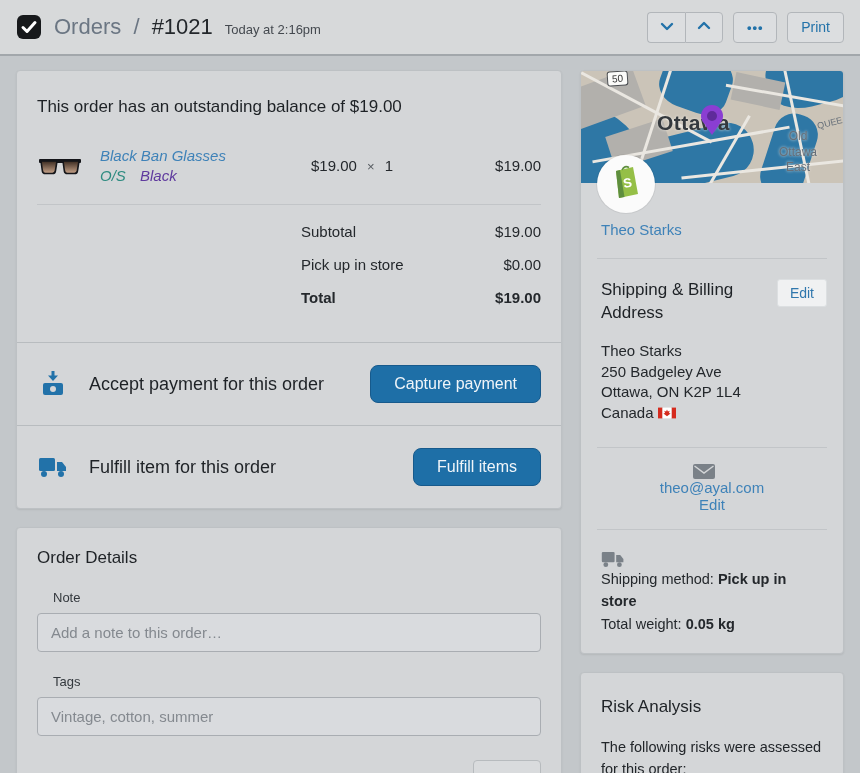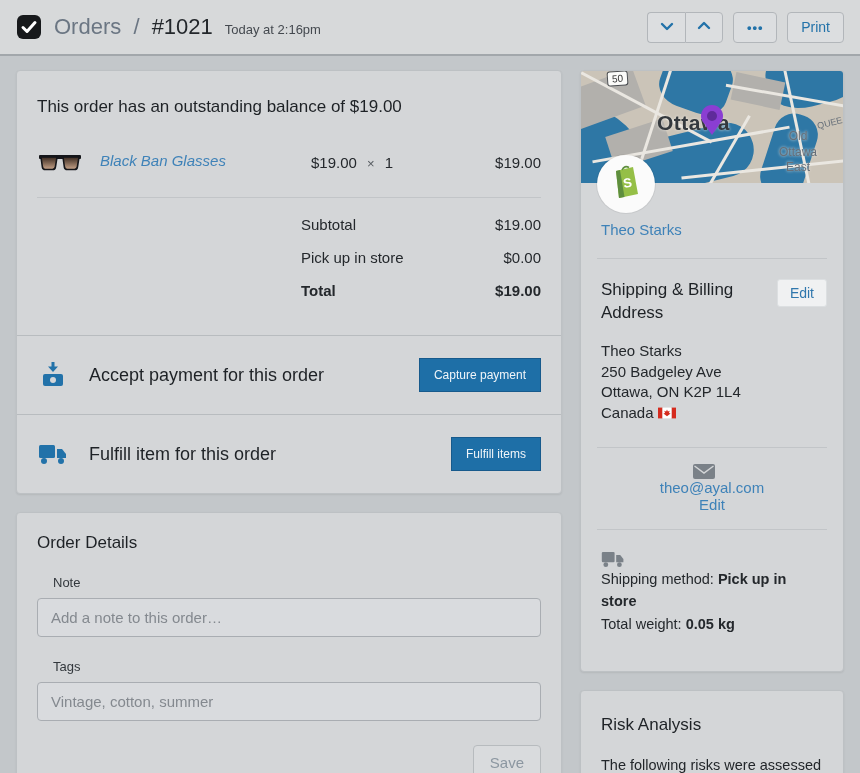--- a/index.html
+++ b/index.html
@@ -63,22 +63,22 @@
   .total-row .lbl { flex:1; }
   .total-row .val { text-align:right; }
   .total-row.bold { font-weight:700; }
   .section-row {
     border-top:1px solid #b8bcbf; padding:22px 20px; display:flex; align-items:center;
   }
   .section-icon { width:32px; margin-right:20px; display:flex; justify-content:center; flex:0 0 auto; }
   .section-heading { font-size:18px; color:#1e2226; flex:1; }
   .btn-primary {
     background:#1e6fa7; border:1px solid #175a8c; color:#f0f5f9;
-    border-radius:0; font-family:inherit; font-size:12px; cursor:pointer;
-    padding:9px 14px;
+    border-radius:8px; font-family:inherit; font-size:16px; cursor:pointer;
+    padding:9px 23px;
   }
   .btn-secondary {
     background:#d9dbdd; border:1px solid #b4b8bc; color:#2272a9;
     border-radius:4px; font-family:inherit; font-size:14px; cursor:pointer;
     padding:9px 14px; margin-left:10px;
   }
   
   .details-card { margin-top:18px; }
   .field-label { font-size:13px; color:#33383d; margin:22px 16px 8px; }
   .text-input {
@@ -150,21 +150,21 @@
   .chip-edit {
     background:#f0f1f2; border:1px solid #dcdfe1; border-radius:3px; color:#3077ad;
     font-family:inherit; font-size:14px; padding:5px 12px; cursor:pointer;
   }
   .address { padding:2px 20px 22px; font-size:15px; line-height:1.38; color:#24282c; font-style:normal; }
   .flag { display:inline-block; vertical-align:-1px; margin-left:4px; }
   .icon-row { display:flex; align-items:center; padding:16px 20px;flex-direction:column; }
   .icon-row .row-icon { width:24px; margin-right:14px; display:flex; flex:0 0 auto; }
   .email-link { color:#3e82b8; font-size:15px; text-decoration:none; cursor:pointer; flex:1; }
   .edit-link { color:#3e82b8; font-size:15px; text-decoration:none; cursor:pointer; }
-  .ship-method-row { align-items:flex-start; padding:18px 20px 36px; }
+  .ship-method-row { align-items:flex-start; padding:18px 20px 18px; }
   .ship-method-row .row-icon { margin-top:3px; }
   .ship-method-text { font-size:14.5px; line-height:1.55; color:#24282c; }
   .ship-method-text b { font-weight:700; }
   
   .risk-card { margin-top:18px; padding-bottom:30px; }
   .risk-title { margin:4px 0 20px; }
   .risk-intro { font-size:14.5px; line-height:1.5; color:#22262a; }
   .risk-divider { border:0; border-top:1px solid #c2c5c8; margin:18px 0 16px; }
   .risk-item { display:flex; font-size:14.5px; line-height:1.5; color:#22262a; }
   .risk-check { color:#99a0a6; width:30px; flex:0 0 auto; font-size:15px; }
@@ -231,20 +231,24 @@
                   </linearGradient>
                 </defs>
                 <rect x="2" y="8" width="42" height="4" rx="1" fill="#15161a"></rect>
                 <path d="M4 10h16l-1.6 10a3 3 0 0 1-3 2.5h-7a3 3 0 0 1-3-2.5z" fill="url(#lens)" stroke="#15161a" stroke-width="1.6"></path>
                 <path d="M26 10h16l-1.6 10a3 3 0 0 1-3 2.5h-7a3 3 0 0 1-3-2.5z" fill="url(#lens)" stroke="#15161a" stroke-width="1.6"></path>
                 <path d="M20 11q3-2.4 6 0" stroke="#15161a" stroke-width="2" fill="none"></path>
               </svg>
             </span>
             <div class="item-info">
               <a class="product-link">Black Ban Glasses</a>
+              <div class="variant">
+                <span class="size">O/S</span>
+                <span class="color">Black</span>
+              </div>
             </div>
             <div class="qty-block">
               <span>$19.00</span>
               <span class="x">×</span>
               <span>1</span>
             </div>
             <div class="line-total">$19.00</div>
           </div>
 
           <div class="inner-divider"></div>

